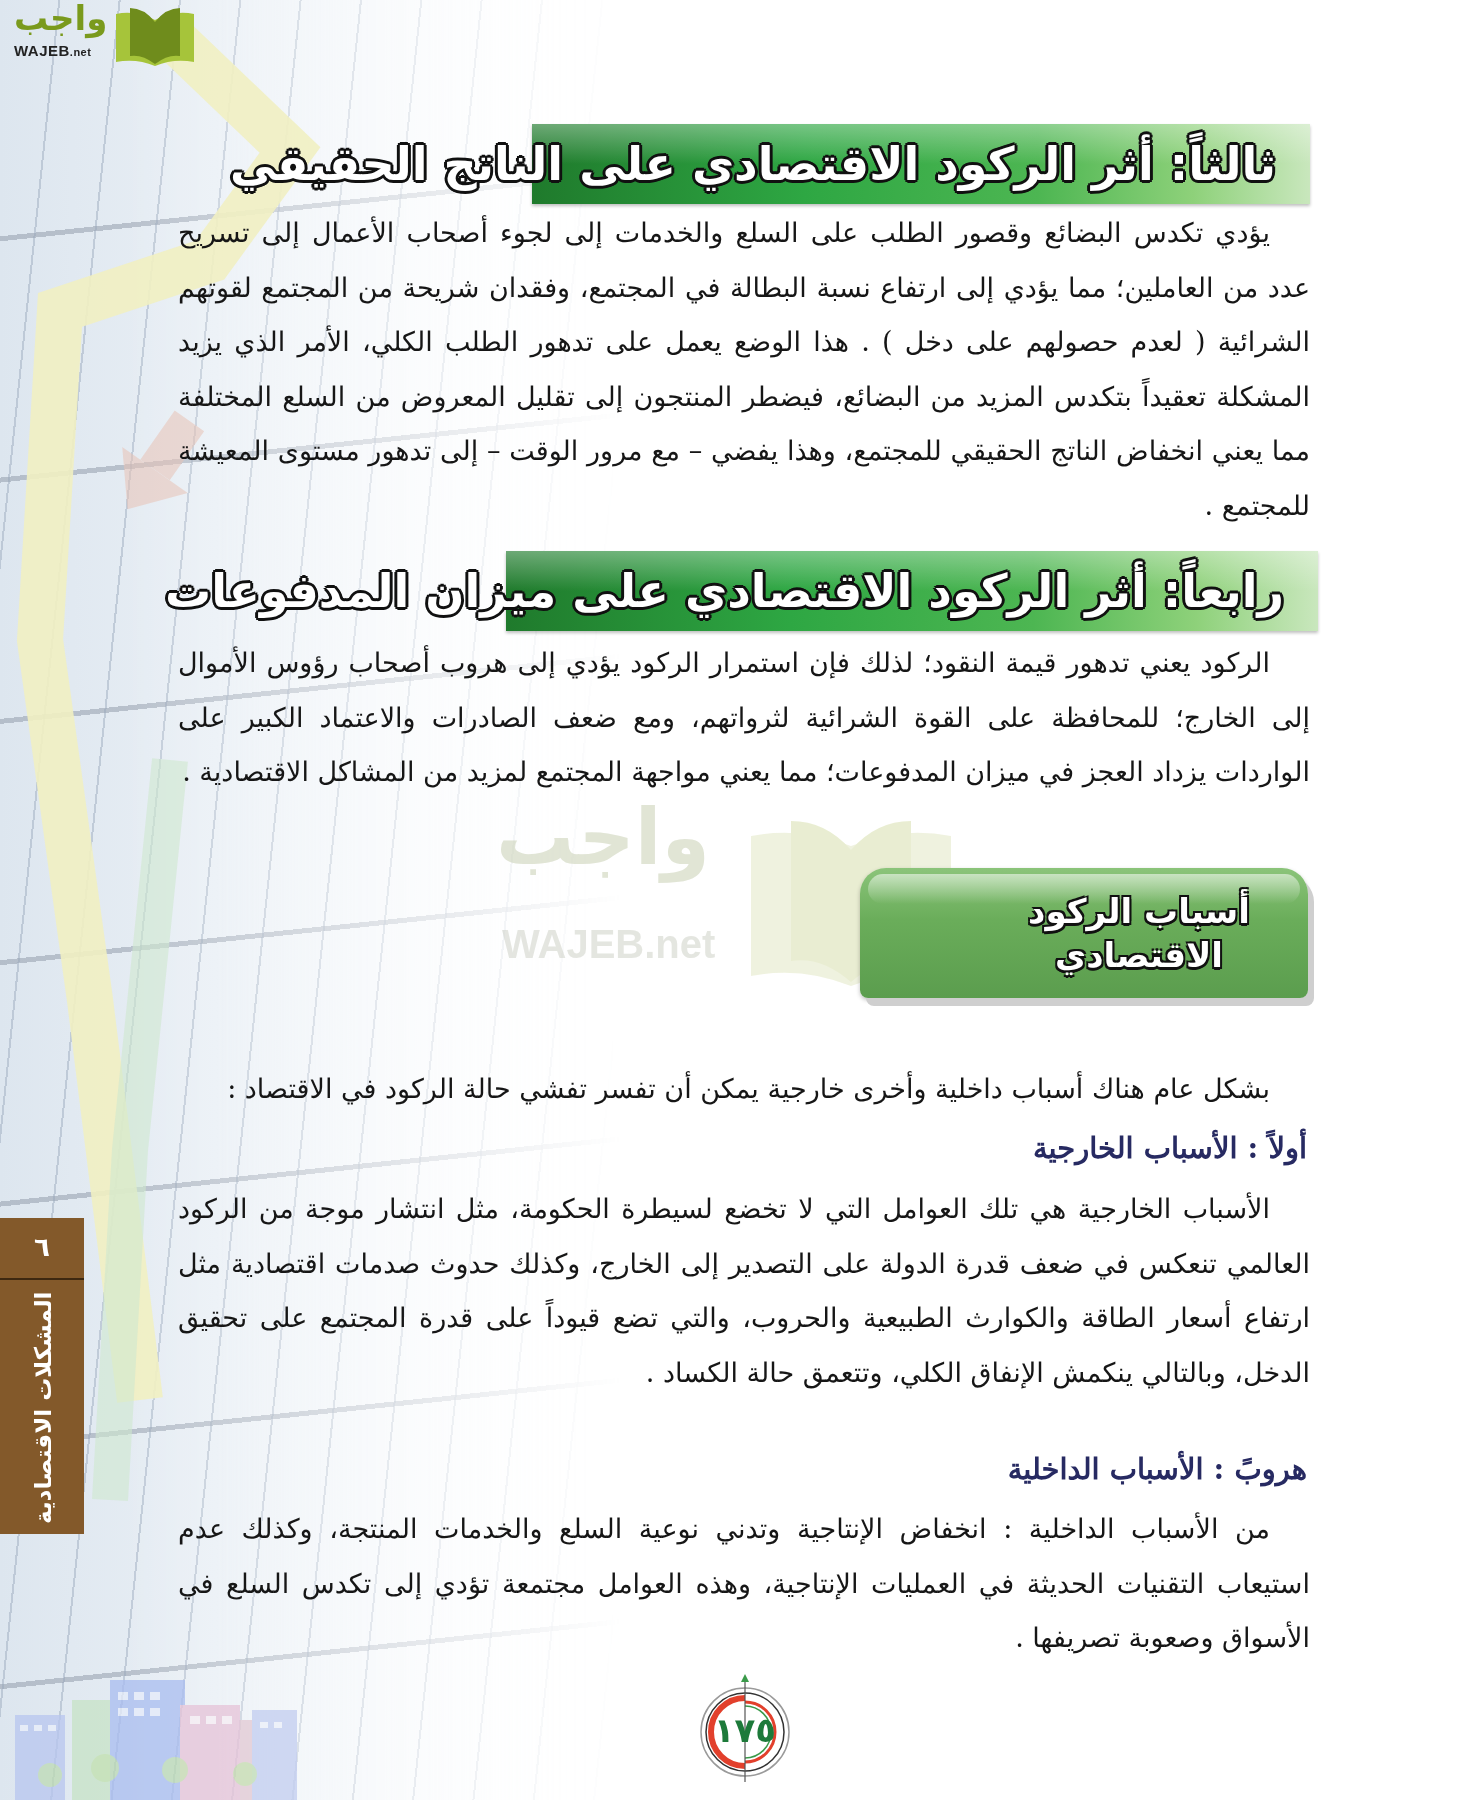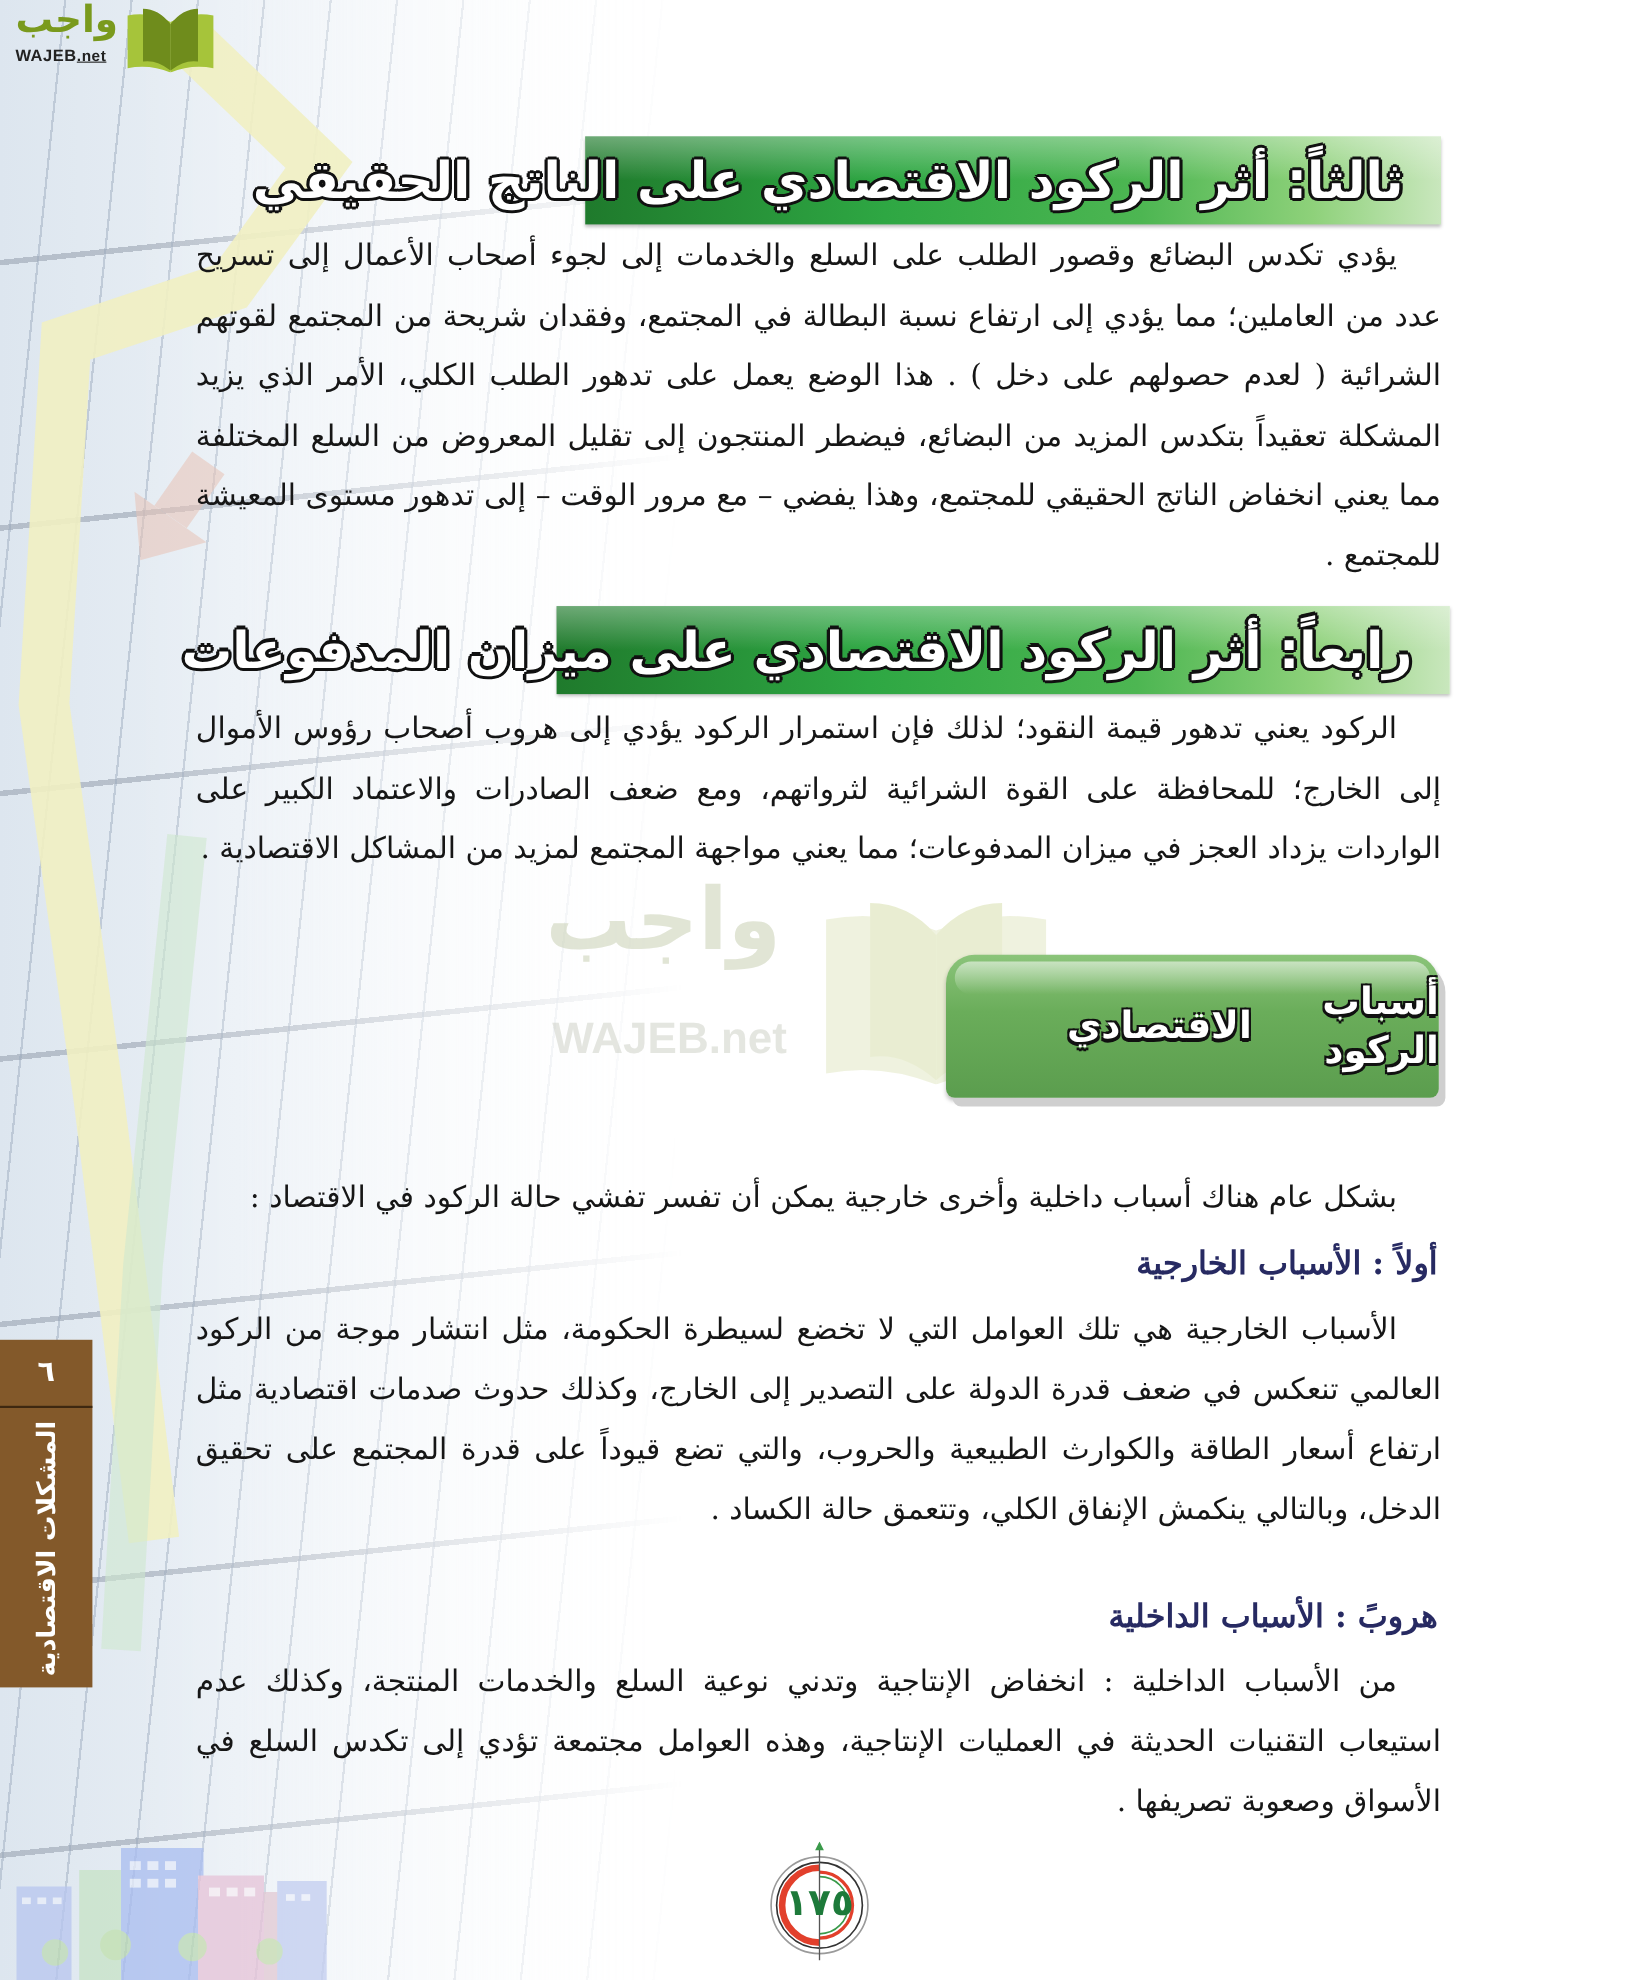--- a/index.html
+++ b/index.html
@@ -22,21 +22,21 @@
   .bg-city {
     position: absolute; left: 0; bottom: 0; width: 330px; height: 150px; opacity: 0.75;
   }
 
   
   .logo { position: absolute; left: 10px; top: 4px; width: 180px; height: 62px; }
   .logo-ar { position: absolute; left: 4px; top: -6px; font-family: "DejaVu Sans", sans-serif;
     font-weight: bold; font-size: 34px; color: #7a9a1d; direction: rtl; }
   .logo-en { position: absolute; left: 4px; top: 38px; font-family: "Liberation Sans", sans-serif;
     font-weight: bold; font-size: 15px; color: #222; letter-spacing: 0.5px; }
-  .logo-en small { font-size: 14px; text-decoration: underline; }
+  .logo-en small { font-size: 11px; }
   .logo-book { position: absolute; left: 104px; top: 2px; width: 82px; height: 60px; }
 
   
   .watermark { position: absolute; left: 496px; top: 816px; width: 480px; height: 180px; opacity: 0.55; }
   .wm-ar { position: absolute; left: 0; top: -24px; font-family: "DejaVu Sans", sans-serif;
     font-weight: bold; font-size: 78px; color: #c9d0b4; direction: rtl; }
   .wm-en { position: absolute; left: 6px; top: 106px; font-family: "Liberation Sans", sans-serif;
     font-weight: bold; font-size: 40px; color: #cfd2c8; }
   .wm-book { position: absolute; left: 250px; top: 0; width: 210px; height: 170px; }
 
@@ -80,21 +80,21 @@
   }
   #subhead-ext { top: 1131px; text-align: right; }
   #subhead-int { top: 1452px; }
 
   
   .causes-box {
     position: absolute; left: 860px; top: 868px; width: 448px; height: 130px;
     border-radius: 26px 26px 8px 8px;
     background: linear-gradient(180deg, #8bc47a 0%, #6aad5a 40%, #5b9d4e 100%);
     box-shadow: 6px 8px 0 #cfcfcf, 0 2px 4px rgba(0,0,0,0.25);
-    direction: rtl; display: flex; flex-direction: row; align-items: center; justify-content: center;
+    direction: rtl; display: flex; flex-direction: column; align-items: center; justify-content: center;
     padding-left: 110px;
   }
   .causes-box::before {
     content: ""; position: absolute; left: 8px; right: 8px; top: 6px; height: 30px; border-radius: 22px;
     background: linear-gradient(180deg, rgba(255,255,255,0.55), rgba(255,255,255,0));
   }
   .causes-line {
     position: relative;
     font-family: "DejaVu Sans", sans-serif; font-weight: bold; font-size: 34px; line-height: 44px; color: #fff;
     text-shadow: -2px -2px 0 #111, 2px -2px 0 #111, -2px 2px 0 #111, 2px 2px 0 #111, 0 3px 0 #111;

